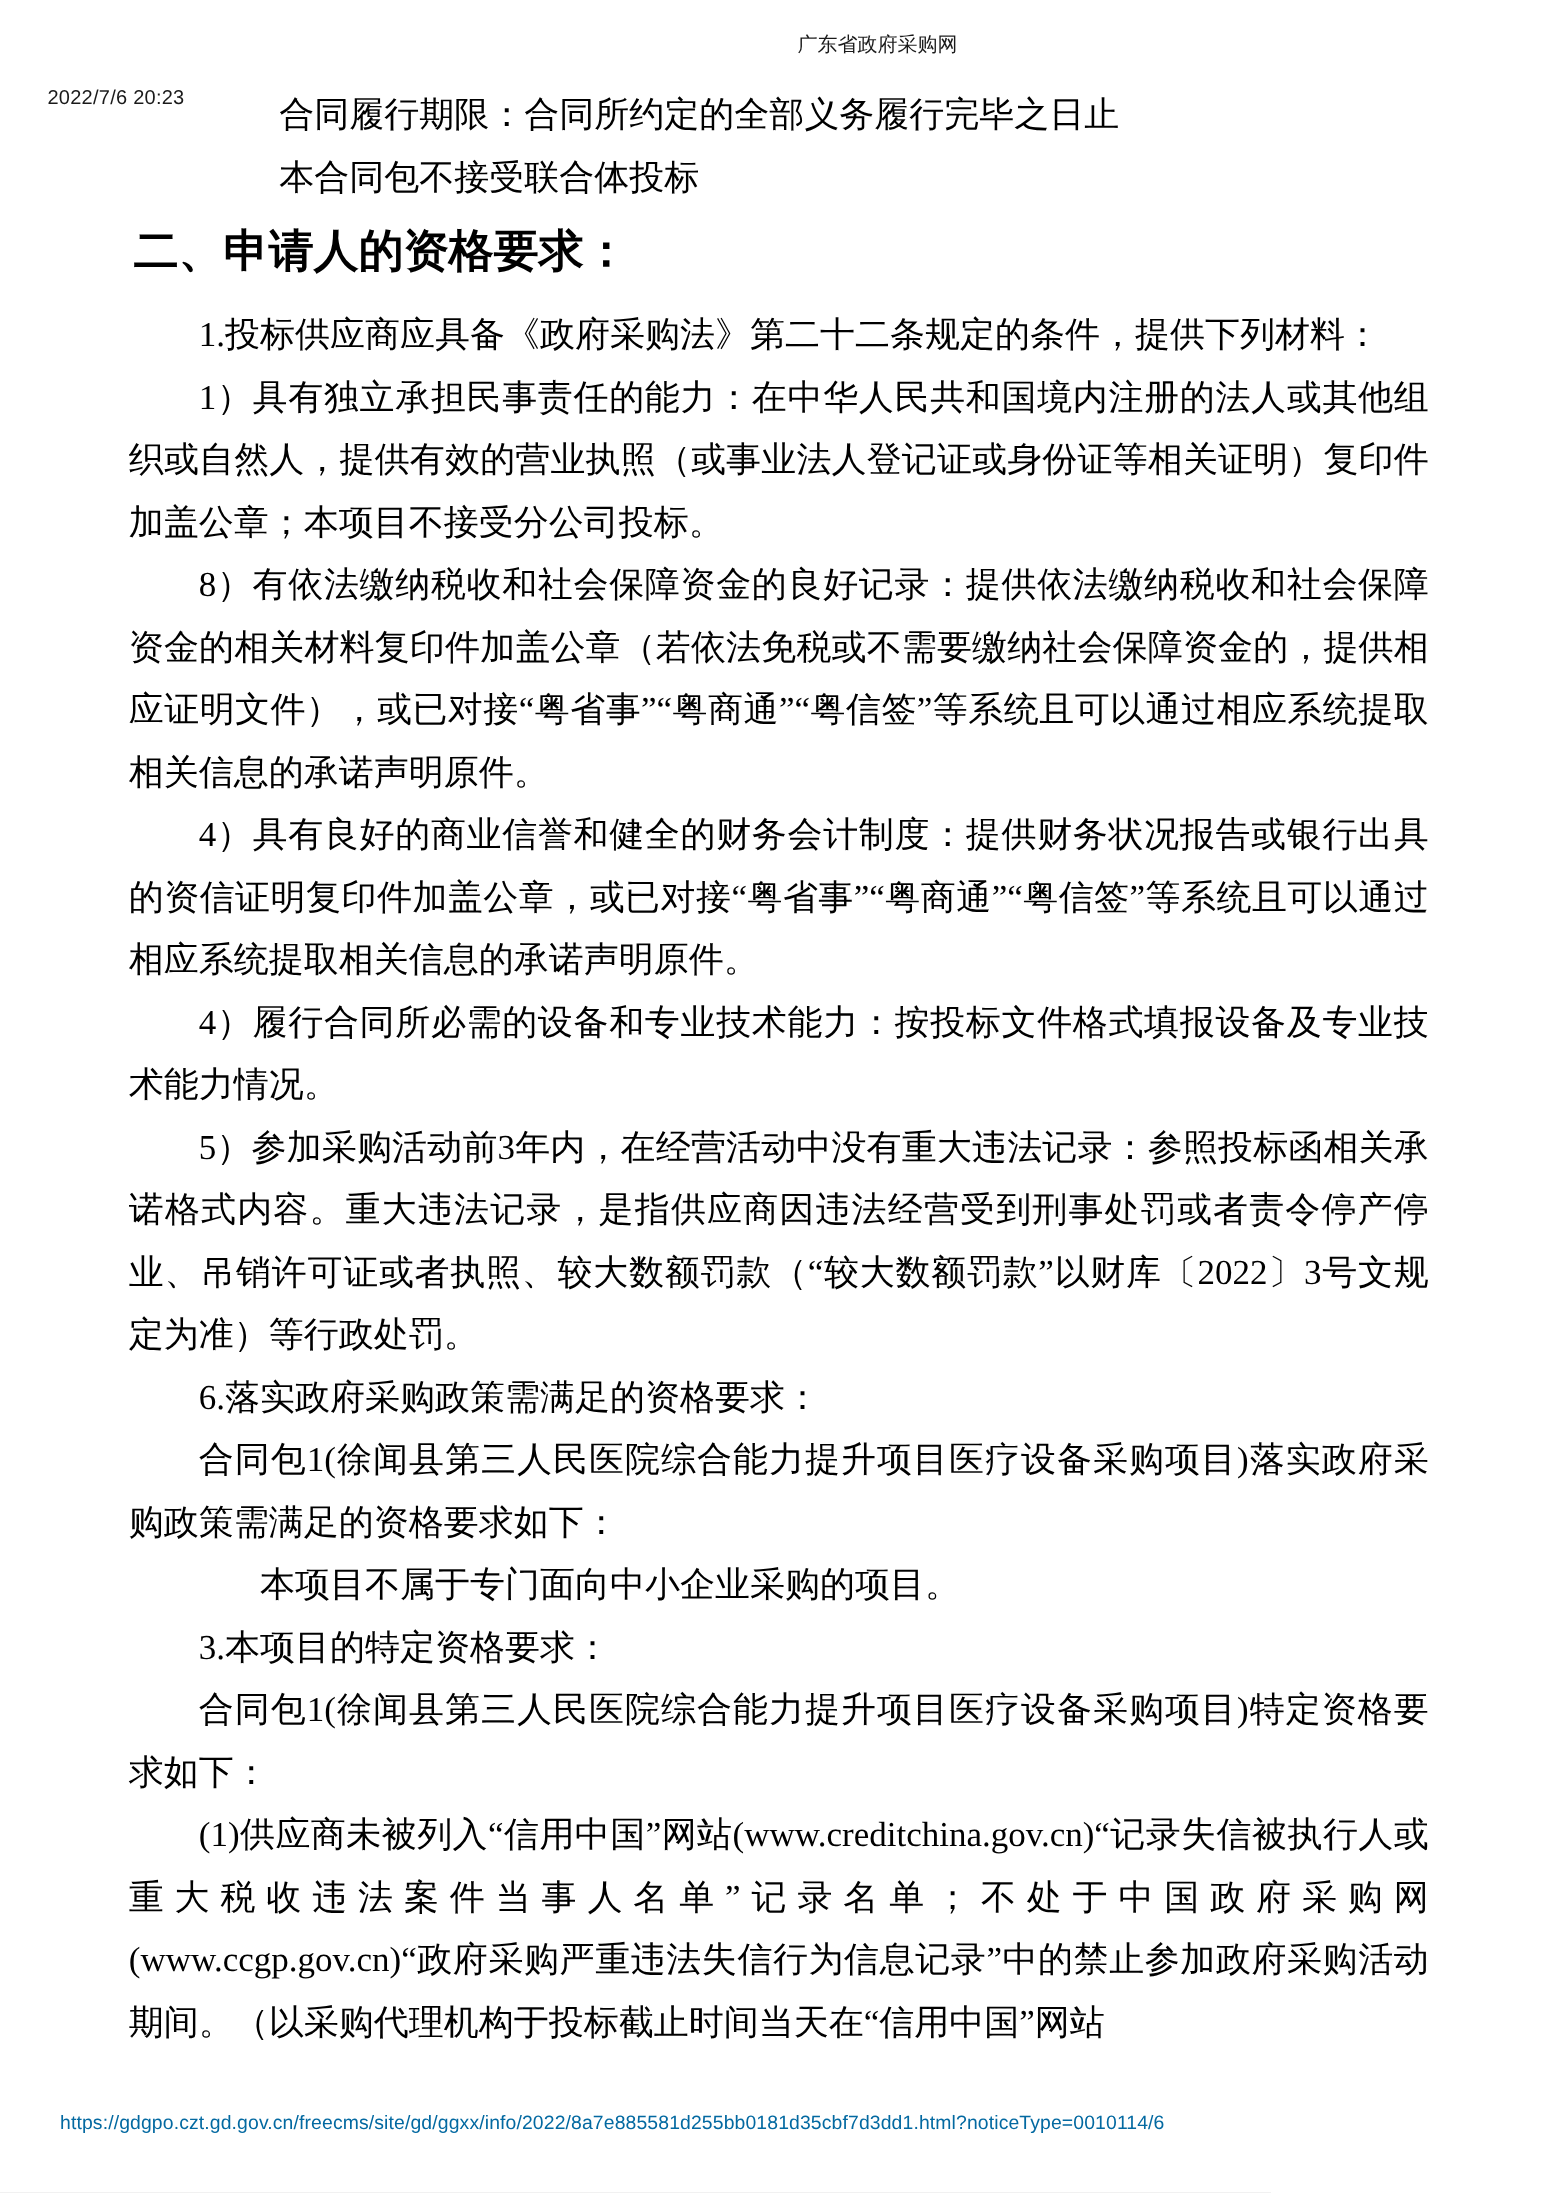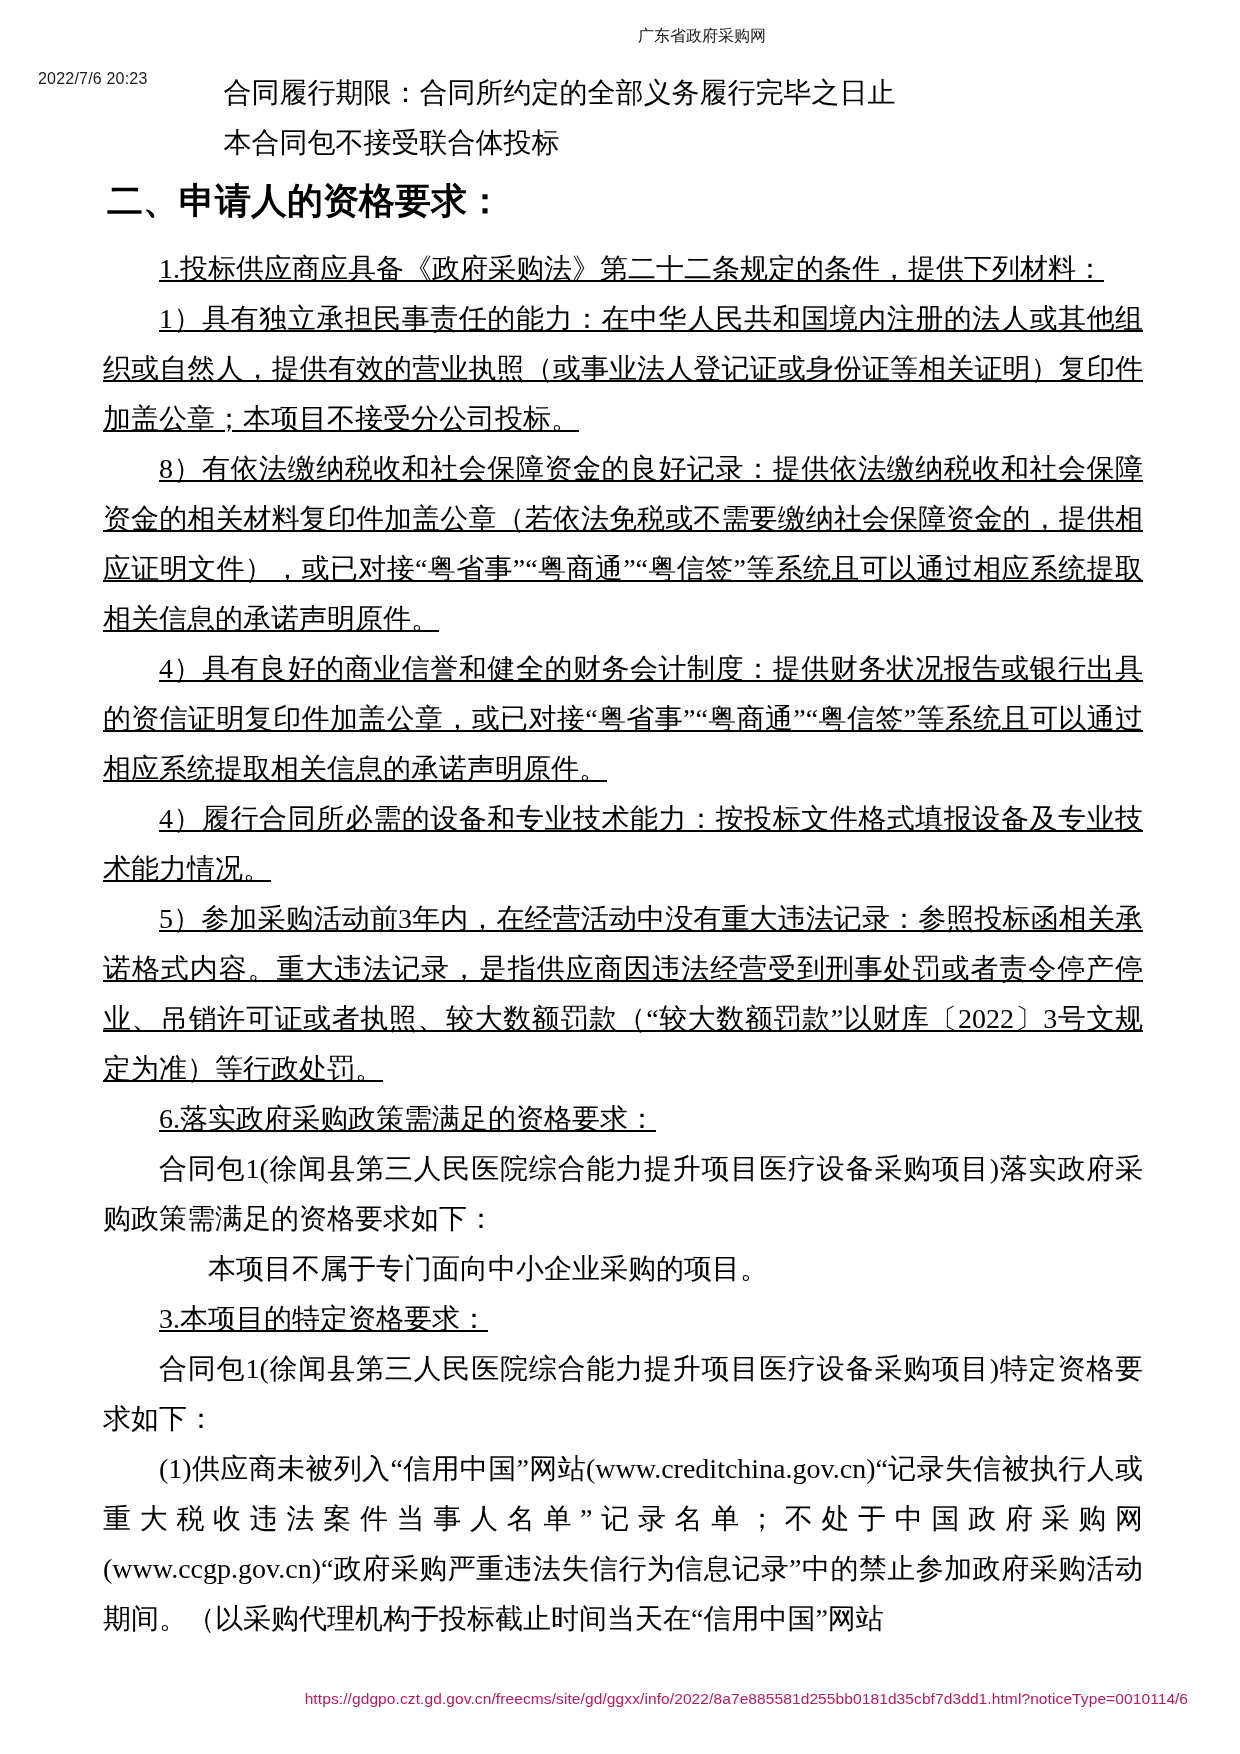--- a/index.html
+++ b/index.html
@@ -36,34 +36,34 @@
   }
   .content p { margin: 0; }
   .indent-45  { text-indent: 4.3em; }
   .section-heading {
     font-size: 36px;
     font-weight: bold;
     line-height: 50px;
     margin: 8px 0 18px 4px;
     text-align: left;
   }
-  .indent-2   { text-indent: 2em; text-decoration: underline; }
+  .indent-2   { text-indent: 2em; }
   .hang-2     { margin-left: 2em; text-indent: 2em; }
   .indent-375 { text-indent: 3.75em; }
   .print-footer {
     position: absolute;
     top: 1690px;
     left: 48px;
     right: 52px;
     display: flex;
-    justify-content: flex-end;
+    justify-content: flex-start;
     align-items: baseline;
     font-family: "Liberation Sans", "DejaVu Sans", sans-serif;
     font-size: 15.5px;
-    color: #be185d;
+    color: #0369a1;
   }
   .footer-url { letter-spacing: 0.1px; }
 </style>
 </head>
 <body>
 
 <div class="page">
 
   <div class="print-header">
     <span class="header-datetime">2022/7/6 20:23</span>

